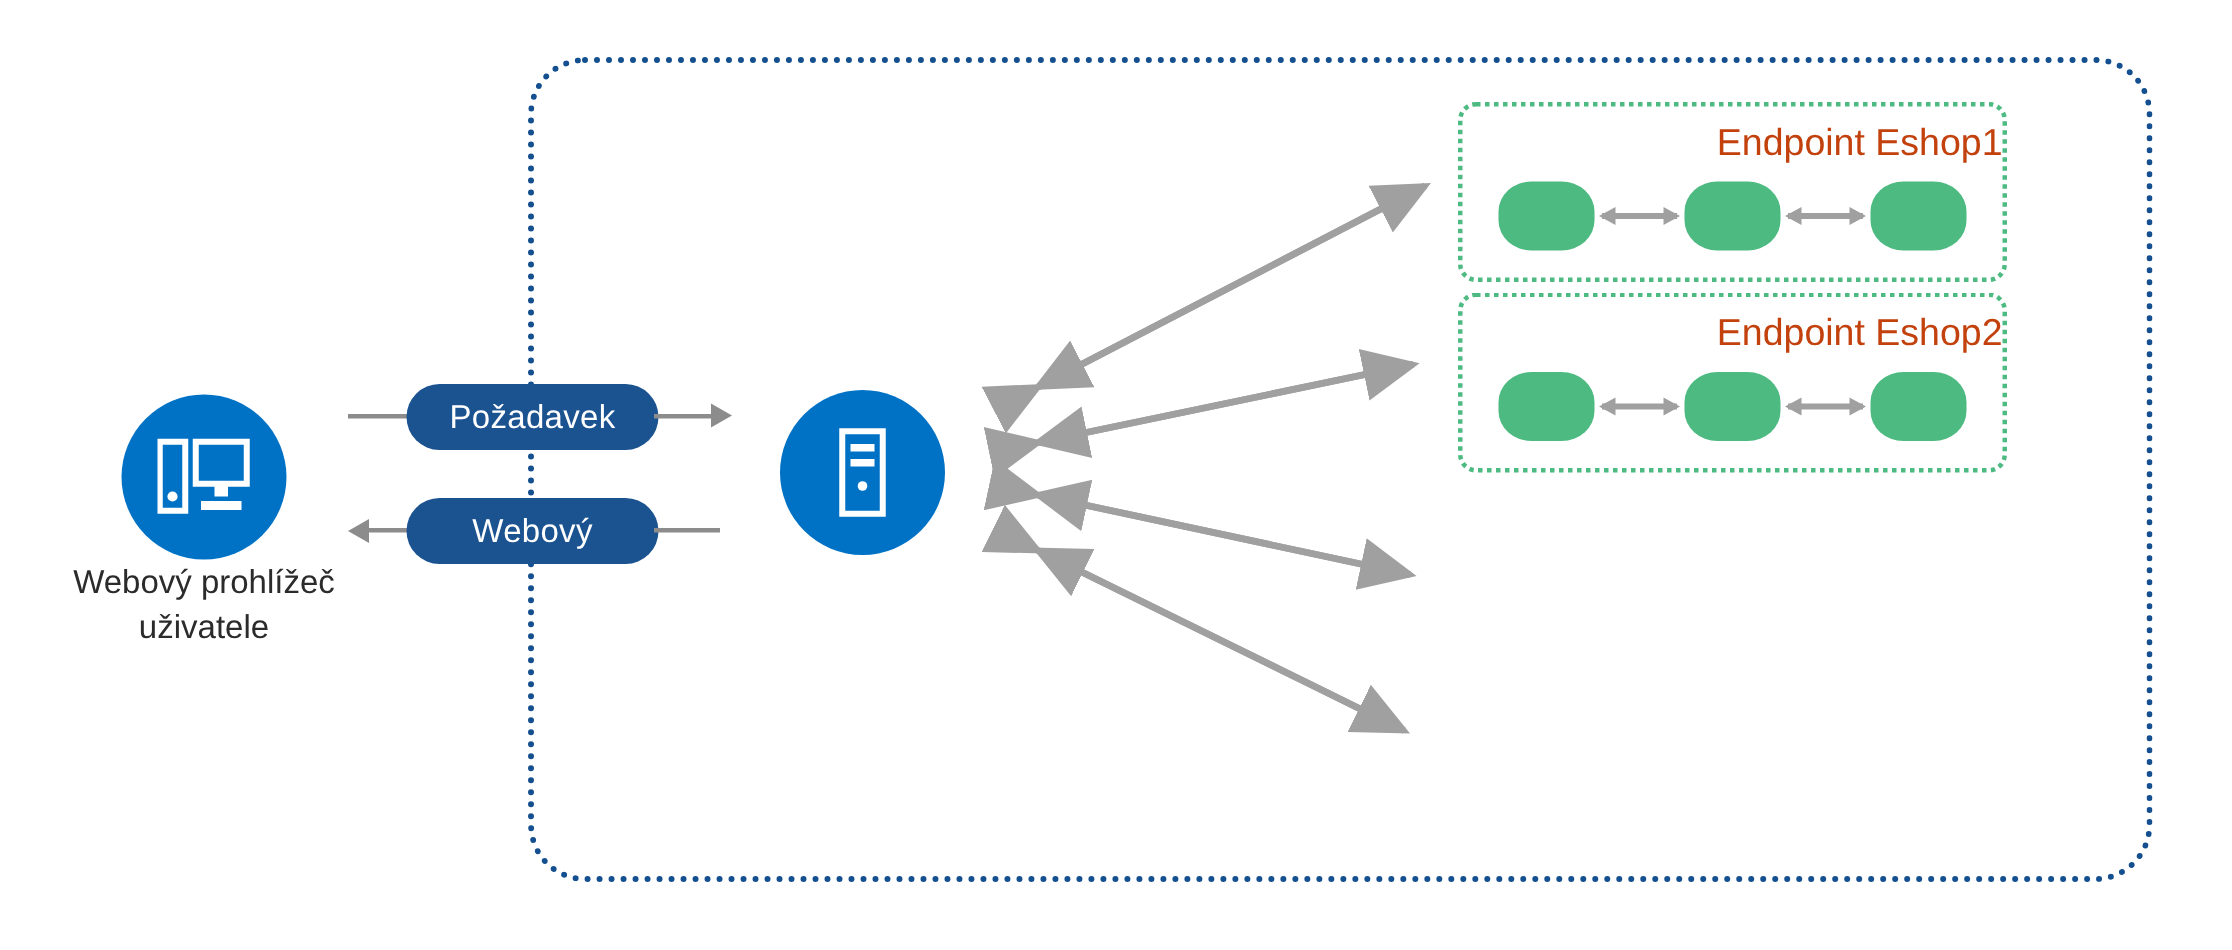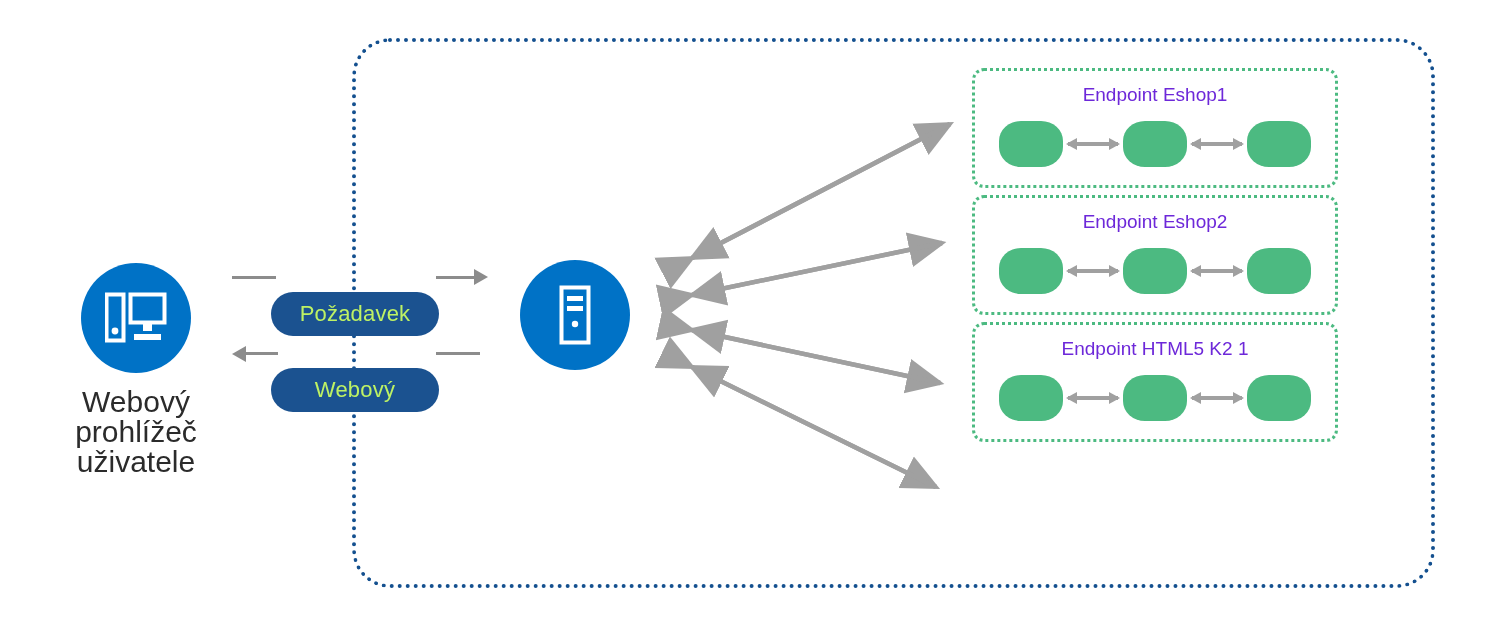--- a/index.html
+++ b/index.html
@@ -41,47 +41,45 @@
     width: 110px;
     height: 110px;
     border-radius: 50%;
     background: #0072C6;
     display: flex;
     align-items: center;
     justify-content: center;
     margin: 0 auto;
   }
   .node .caption {
-    margin-top: 14px;
-    font-size: 30px;
+    font-size: 22px;
     line-height: 30px;
     color: #2b2b2b;
     white-space: pre-line;
     font-family: "Liberation Sans", sans-serif;
   }
   #browser-node { left: 18px;  top: 263px; width: 236px; }
   #router-node  { left: 516px; top: 260px; width: 118px; }
 
   
   .flow-line {
     position: absolute;
     height: 3px;
     background: #8c8c8c;
   }
   .pill {
     position: absolute;
     background: #1B5290;
-    color: #bef264;
+    color: #ffffff;
     border-radius: 26px;
     font-size: 22px;
     display: flex;
     align-items: center;
     justify-content: center;
     letter-spacing: .2px;
-    margin-top: 36px;
   }
   #pill-request { left: 271px; top: 256px; width: 168px; height: 44px; }
   #pill-image   { left: 271px; top: 332px; width: 168px; height: 44px; }
 
   .arrow-head {
     position: absolute;
     width: 0;
     height: 0;
   }
   .arrow-head.right {
@@ -108,23 +106,23 @@
     position: absolute;
     left: 972px;
     width: 366px;
     height: 120px;
     border: 3px dotted #4CBA81;
     border-radius: 12px;
     box-sizing: border-box;
     background: #ffffff;
   }
   .endpoint-title {
-    text-align: center;
-    color: #6d28d9;
-    font-size: 19px;
+    text-align: right;
+    color: #c2410c;
+    font-size: 25px;
     line-height: 28px;
     margin-top: 10px;
     font-family: "Liberation Sans", sans-serif;
     white-space: nowrap;
   }
   .endpoint-row {
     display: flex;
     align-items: center;
     justify-content: center;
     margin-top: 12px;
@@ -248,37 +246,15 @@
         <svg width="54" height="18" viewBox="0 0 54 18">
             <path d="M2,9 L52,9" stroke="#a0a0a0" stroke-width="4"></path>
             <path d="M0,9 L11,3 L11,15 Z" fill="#a0a0a0"></path>
             <path d="M54,9 L43,3 L43,15 Z" fill="#a0a0a0"></path>
           </svg>
       </div>
       <div class="blob"></div>
     </div>
   </div>
 
-  <div class="endpoint-box" style="top:322px;">
-    <div class="endpoint-title">Endpoint HTML5 K2 1</div>
-    <div class="endpoint-row">
-      <div class="blob"></div>
-      <div class="link-arrow">
-        <svg width="54" height="18" viewBox="0 0 54 18">
-            <path d="M2,9 L52,9" stroke="#a0a0a0" stroke-width="4"></path>
-            <path d="M0,9 L11,3 L11,15 Z" fill="#a0a0a0"></path>
-            <path d="M54,9 L43,3 L43,15 Z" fill="#a0a0a0"></path>
-          </svg>
-      </div>
-      <div class="blob"></div>
-      <div class="link-arrow">
-        <svg width="54" height="18" viewBox="0 0 54 18">
-            <path d="M2,9 L52,9" stroke="#a0a0a0" stroke-width="4"></path>
-            <path d="M0,9 L11,3 L11,15 Z" fill="#a0a0a0"></path>
-            <path d="M54,9 L43,3 L43,15 Z" fill="#a0a0a0"></path>
-          </svg>
-      </div>
-      <div class="blob"></div>
-    </div>
-  </div>
 
 
 </div>
 
 </body></html>

